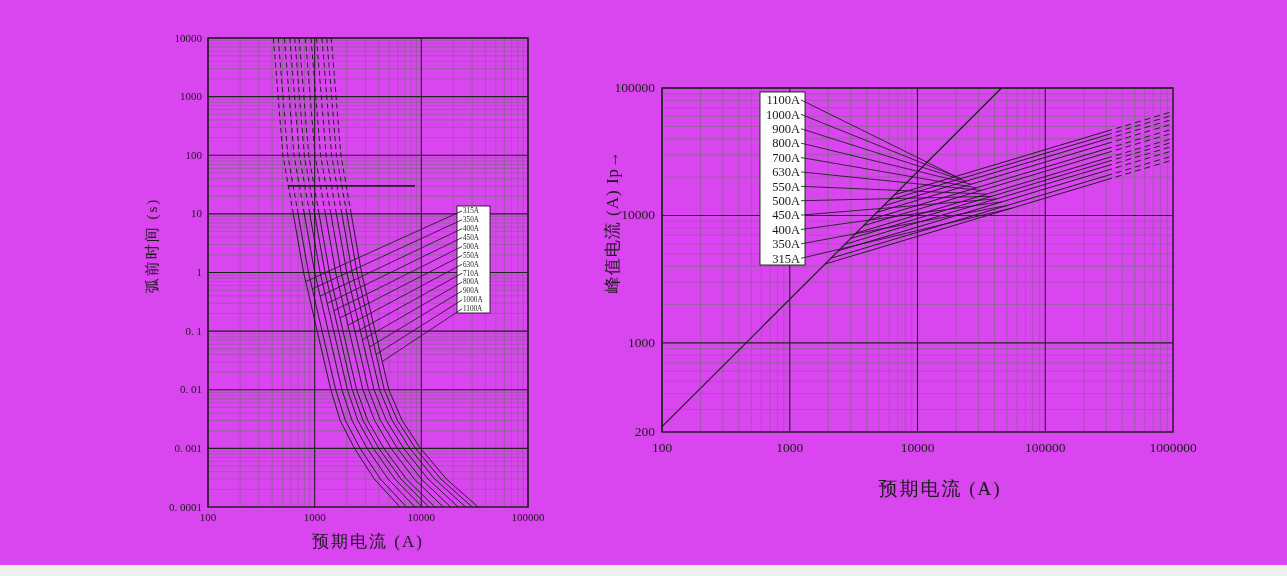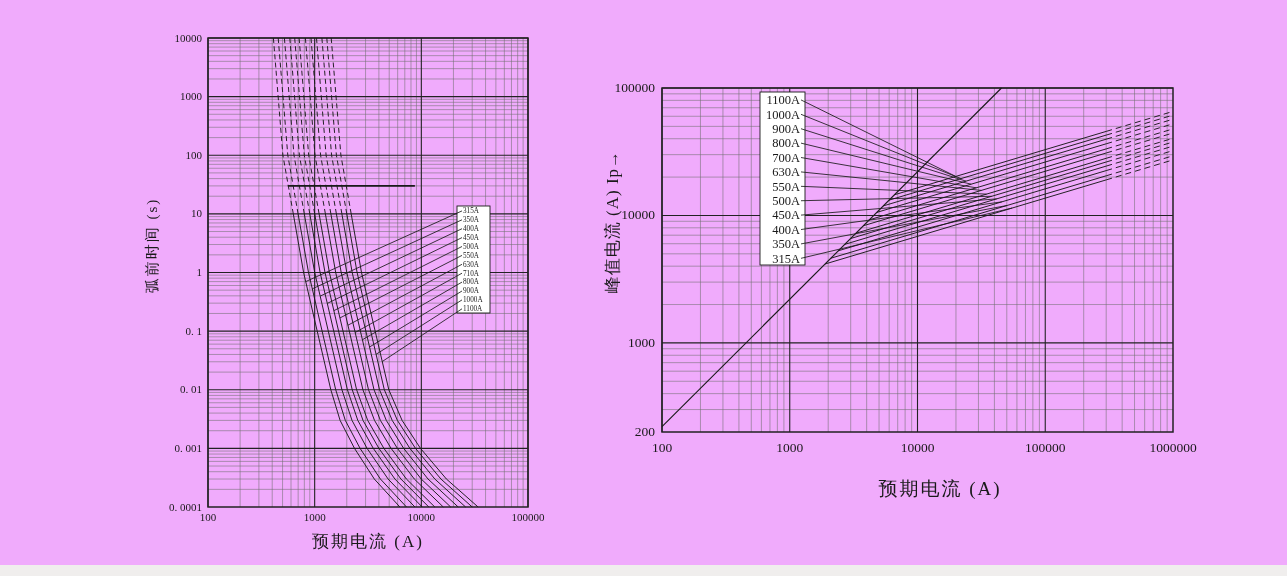--- a/index.html
+++ b/index.html
@@ -1,16 +1,16 @@
 <!DOCTYPE html>
 <html><head>
 <meta charset="utf-8">
 <style>
   html,body{margin:0;padding:0;background:#ffffff;}
-  .canvas{position:relative;width:1287px;height:576px;background:#f0abfc;overflow:hidden;
+  .canvas{position:relative;width:1287px;height:576px;background:#d946ef;overflow:hidden;
           font-family:"Liberation Serif",serif;color:#1a1a1a;}
   .canvas svg{position:absolute;left:0;top:0;}
   .axis-title{position:absolute;text-align:center;white-space:nowrap;color:#1a1a1a;}
   .vtitle{transform:rotate(-90deg);transform-origin:center;}
   #ltx{left:258px;top:530px;width:220px;font-size:17px;letter-spacing:2px;}
   #rtx{left:830px;top:476px;width:220px;font-size:19px;letter-spacing:2px;}
   #lty{left:32px;top:236px;width:240px;font-size:15px;letter-spacing:2px;}
   #rty{left:462px;top:210px;width:300px;font-size:17px;letter-spacing:1px;}
   .strip{position:absolute;left:0;top:565px;width:1287px;height:11px;background:#f0eeed;}
 </style>

